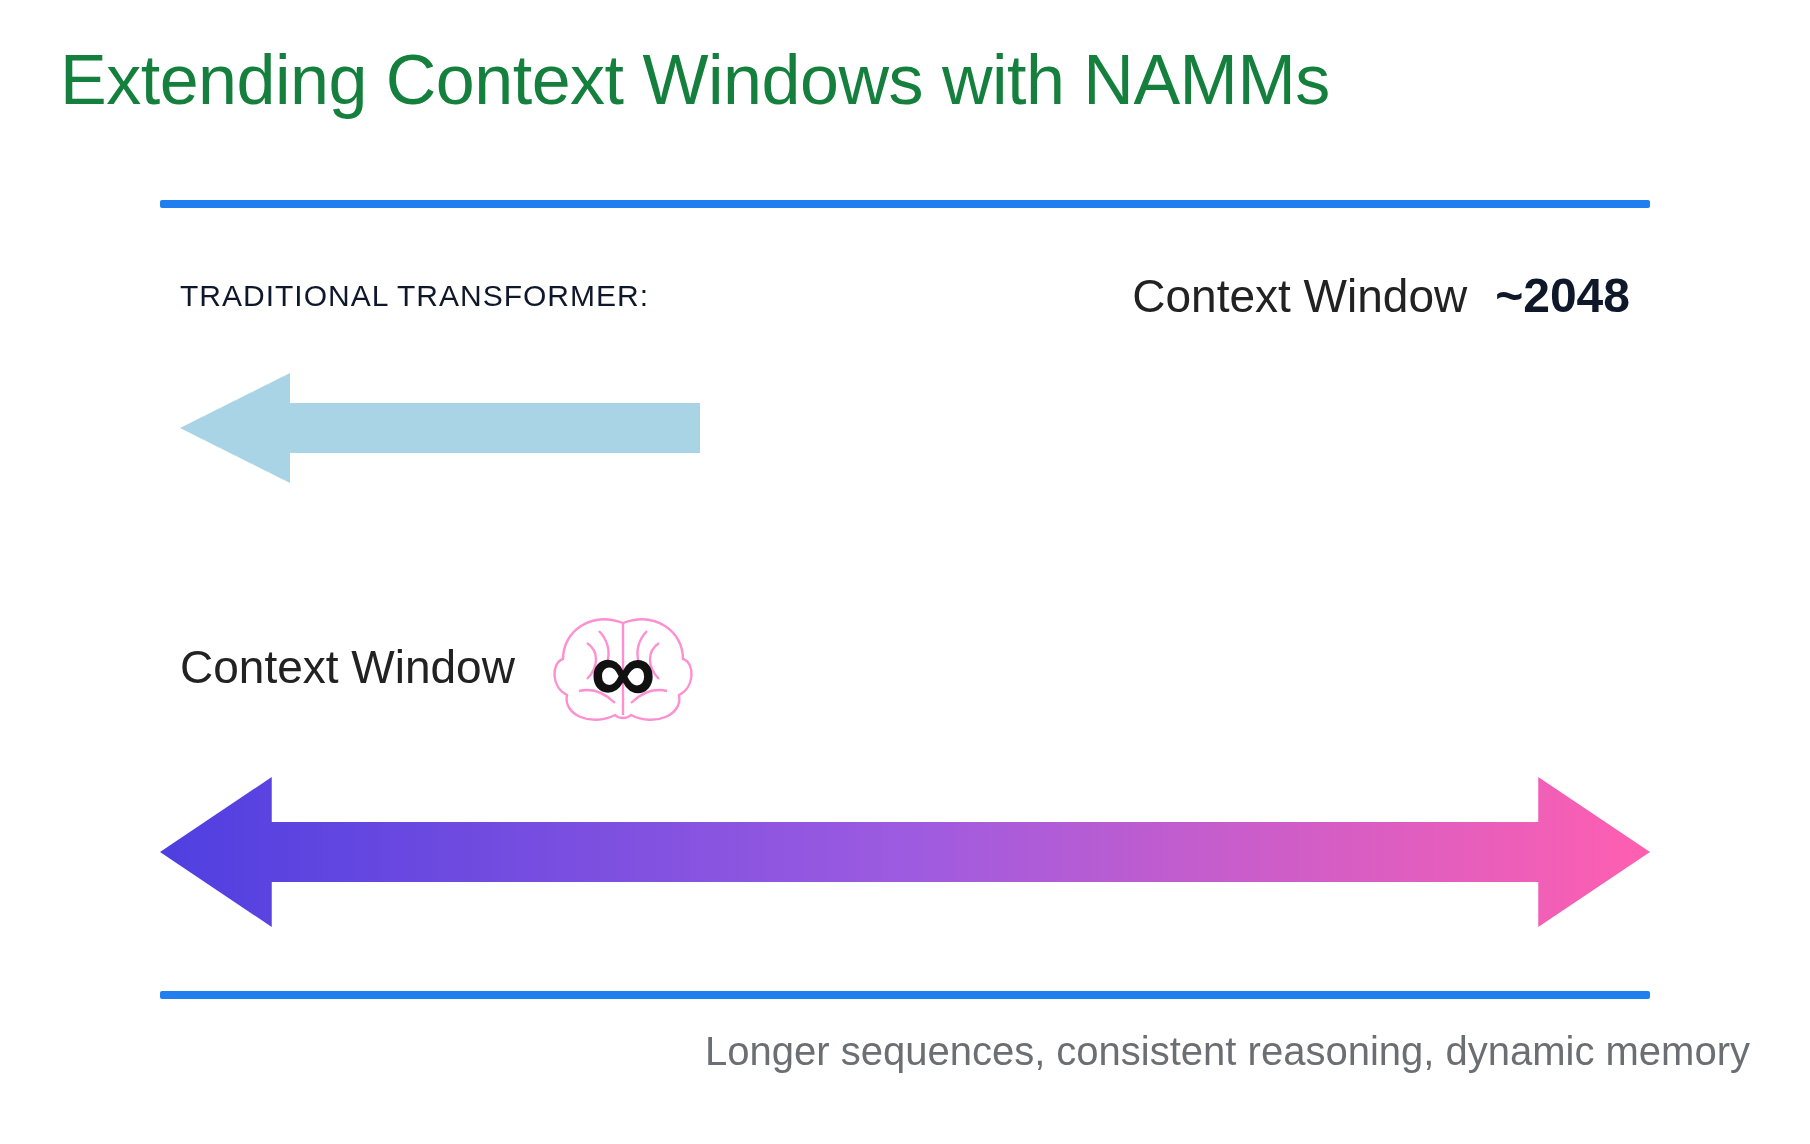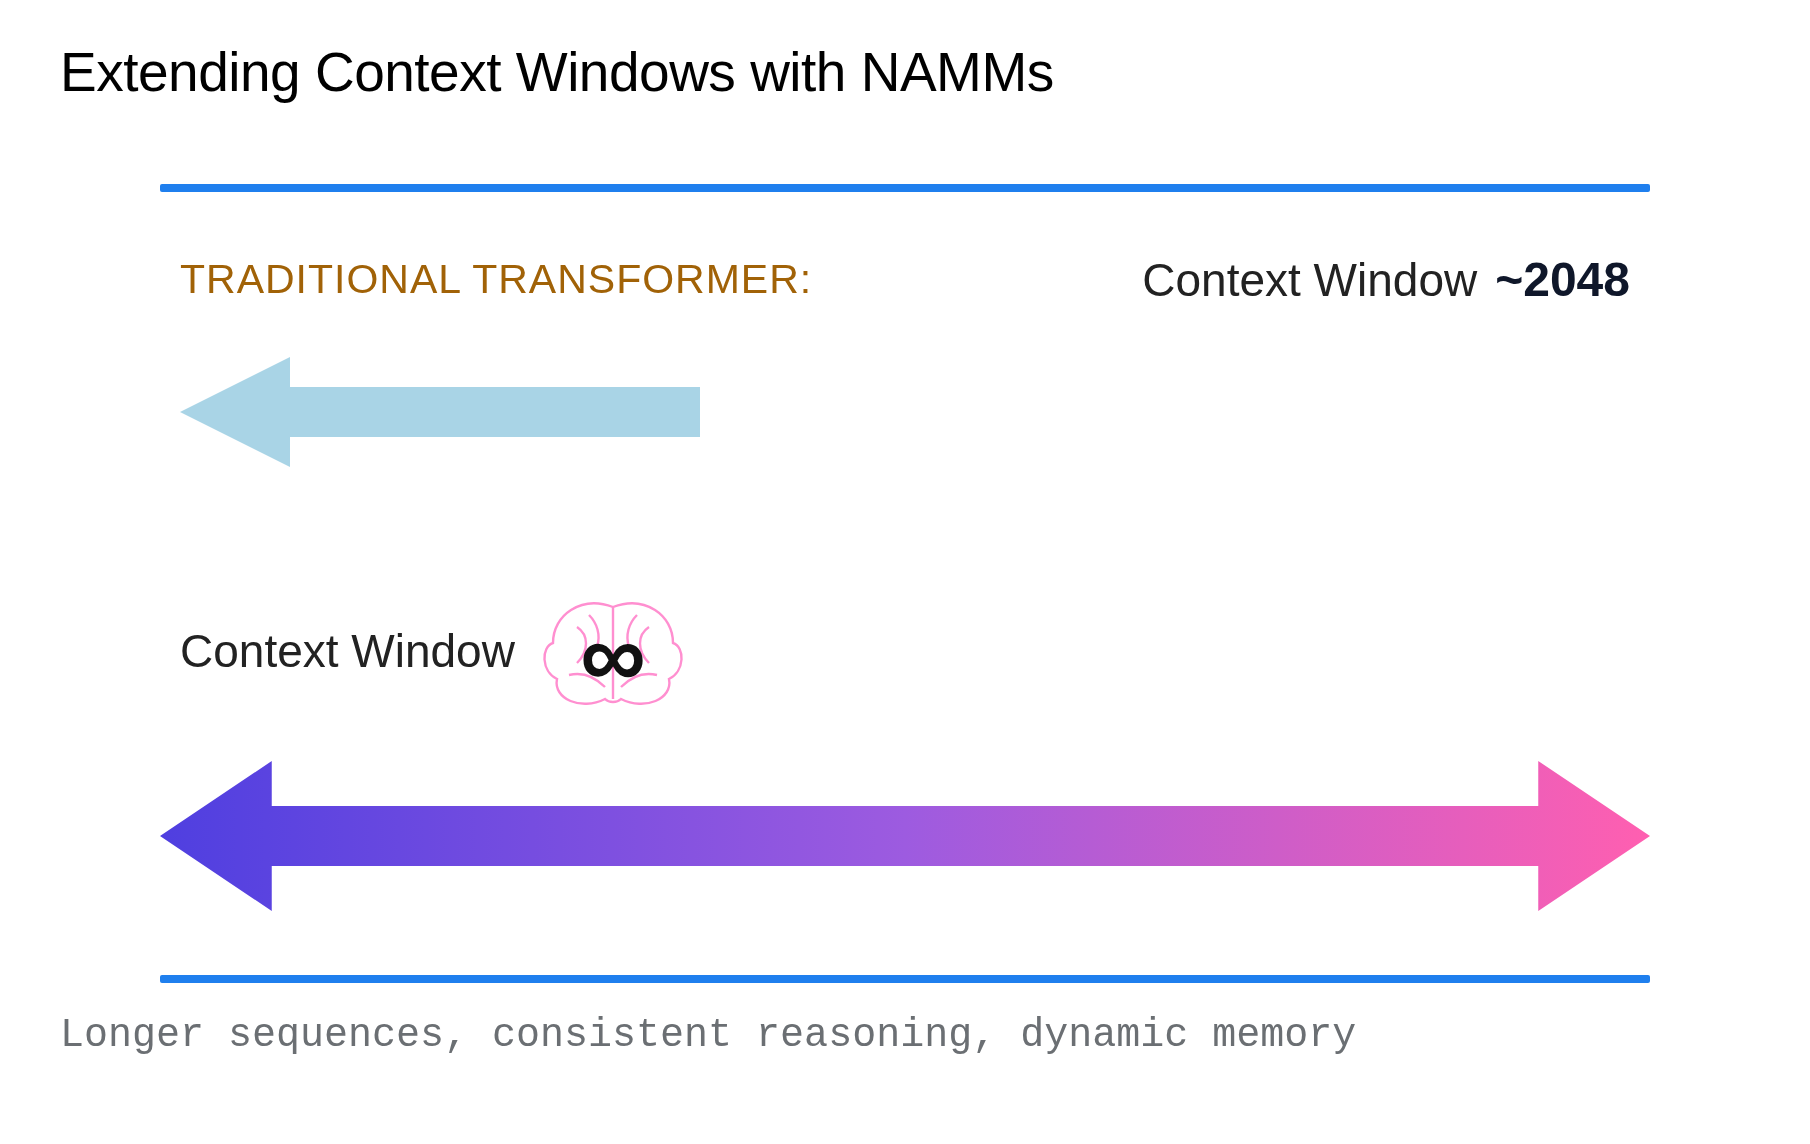--- a/index.html
+++ b/index.html
@@ -1,37 +1,37 @@
 <!DOCTYPE html>
 <html><head>
 <meta charset="utf-8">
 <style>
   * { margin: 0; padding: 0; box-sizing: border-box; }
   html, body { width: 1810px; height: 1144px; background: #ffffff; font-family: -apple-system, BlinkMacSystemFont, "Segoe UI", Helvetica, Arial, sans-serif; color: #111; }
   .slide { width: 100%; height: 100%; position: relative; padding: 40px 60px 0 60px; }
-  .title { font-size: 55px; font-weight: 500; letter-spacing: -0.5px; color: #000000; }
+  .title { font-size: 70px; font-weight: 500; letter-spacing: -0.5px; color: #15803d; }
   .rule { height: 8px; background: #1f7fee; margin: 0 100px; border-radius: 2px; }
   .rule.top { margin-top: 80px; }
   .rule.bottom { margin-top: 60px; }
   .block { padding: 0 120px; }
   .row { display: flex; justify-content: space-between; align-items: center; }
   .section1 { margin-top: 60px; }
   .section2 { margin-top: 120px; }
-  .label { font-size: 41px; color: #a16207; letter-spacing: 1px; }
+  .label { font-size: 30px; color: #0f172a; letter-spacing: 1px; }
   .label .bold { font-weight: 800; }
-  .cw-group { display: flex; align-items: center; gap: 18px; }
+  .cw-group { display: flex; align-items: center; gap: 28px; }
   .cw-label { font-size: 46px; color: #222; }
   .cw-value { font-size: 48px; font-weight: 700; color: #0f172a; }
   .brain-wrap { position: relative; width: 160px; height: 120px; display: flex; align-items: center; justify-content: center; }
   .brain-svg { position: absolute; inset: 0; }
   .infinity { position: relative; font-size: 92px; font-weight: 700; color: #111; line-height: 1; transform: translateY(4px); }
   .arrow-short { margin-top: 50px; width: 520px; height: 110px; }
   .arrow-wide-wrap { margin: 50px 100px 0 100px; }
   .arrow-wide { width: 100%; height: 150px; }
-  .caption { margin-top: 30px; text-align: left; font-size: 40px; color: #6b6f73; font-family: Liberation Mono, monospace; }
+  .caption { margin-top: 30px; text-align: right; font-size: 40px; color: #6b6f73; }
 </style>
 </head>
 <body>
 
 <div class="slide">
 
   <h1 class="title">Extending Context Windows with NAMMs</h1>
 
   <div class="rule top"></div>
 

